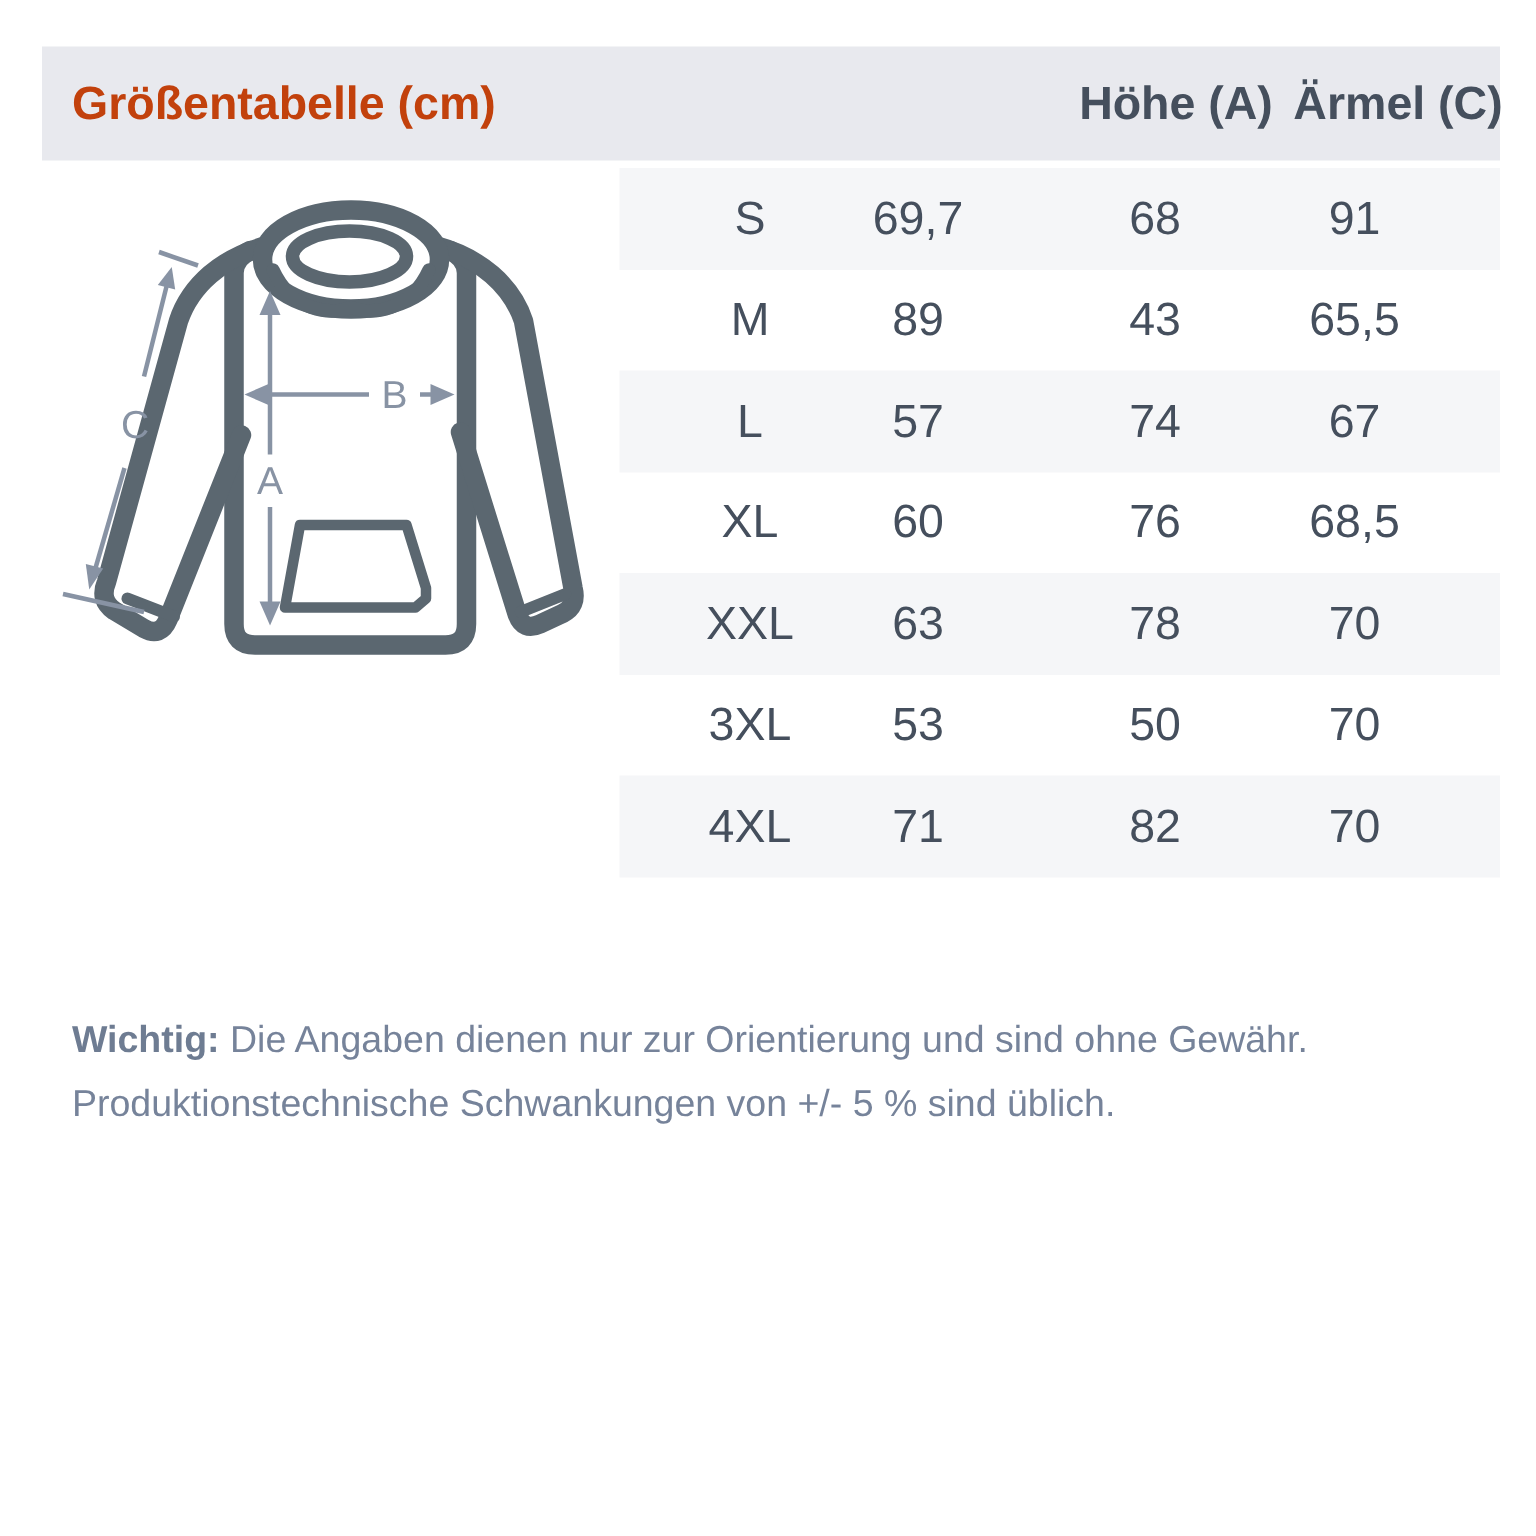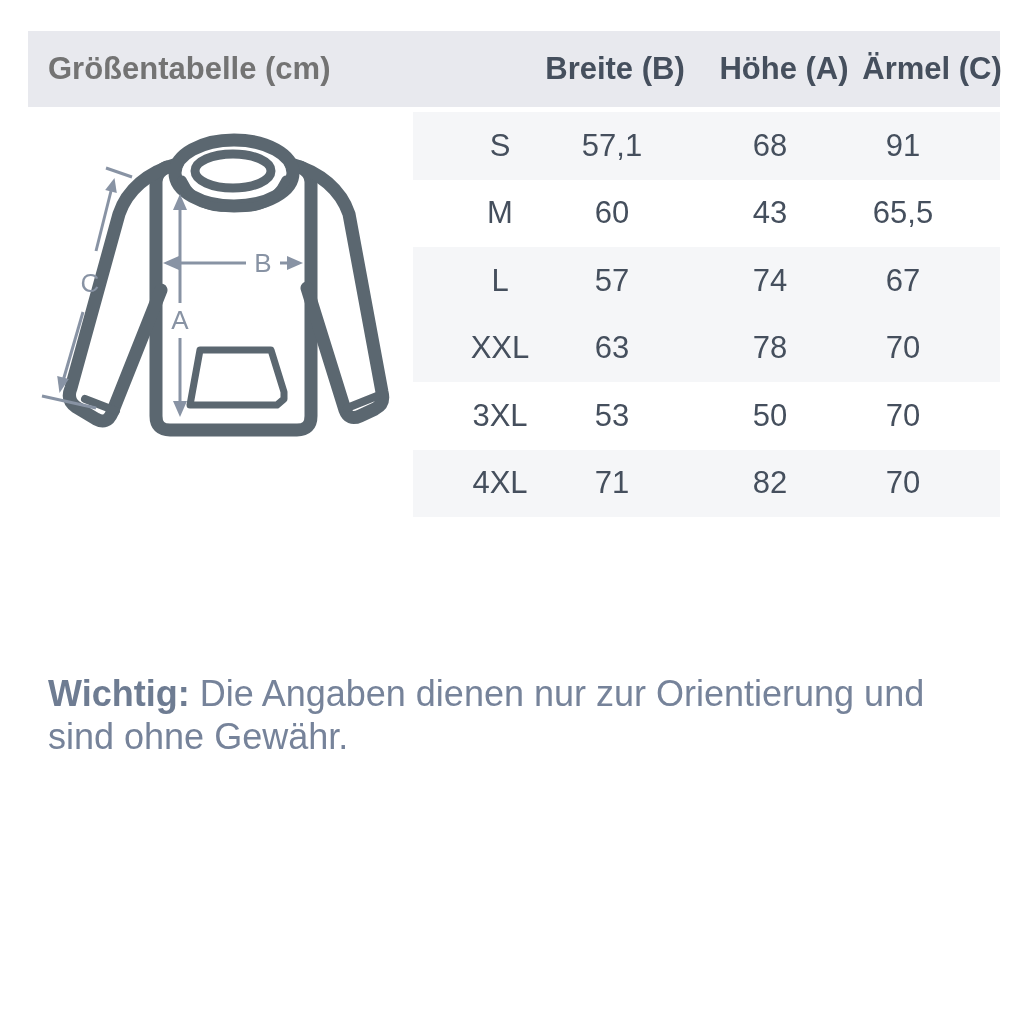--- a/index.html
+++ b/index.html
@@ -7,21 +7,21 @@
     position:relative;width:1024px;height:1024px;background:#ffffff;overflow:hidden;
     font-family:"Liberation Sans","DejaVu Sans",sans-serif;
   }
   
   .header{
     position:absolute;left:28px;top:31px;width:972px;height:76px;
     background:#e8e9ee;
   }
   .title{
     position:absolute;left:20px;top:50%;transform:translateY(-50%);
-    font-size:31px;font-weight:bold;color:#737373;white-space:nowrap;
+    font-size:31px;font-weight:bold;color:#c2410c;white-space:nowrap;
   }
   .hcol{
     position:absolute;top:50%;transform:translate(-50%,-50%);
     font-size:31px;font-weight:bold;color:#454f5d;white-space:nowrap;
   }
   .hcol-b{left:587px}
   .hcol-a{left:756px}
   .hcol-c{left:904px}
 
   
@@ -43,32 +43,31 @@
   .hoodie .dim{fill:none;stroke:#8893a4;stroke-width:3;}
   .hoodie .dimfill{fill:#8893a4;stroke:none;}
   .hoodie text{
     font-family:"Liberation Sans","DejaVu Sans",sans-serif;
     font-size:26px;fill:#8893a4;text-anchor:middle;
   }
 
   
   .footer{
     position:absolute;left:48px;top:672px;width:950px;
-    font-size:36px;line-height:43px;color:#76839a;
+    font-size:25px;line-height:43px;color:#76839a;
   }
   .footer .bold{font-weight:bold;color:#6e7c92;}
 </style>
 </head>
 <body>
 
 <div class="sheet">
 
   <div class="header">
     <div class="title">Größentabelle (cm)</div>
-    <div class="hcol hcol-b">Breite (B)</div>
     <div class="hcol hcol-a">Höhe (A)</div>
     <div class="hcol hcol-c">Ärmel (C)</div>
   </div>
 
   <svg class="hoodie" viewBox="0 0 390 340">
 
     <g>
 
       <path class="garment" stroke-width="13" d="M 137,47 Q 126,52 126,62 L 126,296 Q 126,310 140,310 L 267,310 Q 281,310 281,296 L 281,62 Q 281,52 270,47"></path>
 
@@ -109,35 +108,41 @@
       <path class="dim" d="M 53,192 L 33,261"></path>
       <polygon class="dimfill" points="84.5,58 86.8,73 75.2,70"></polygon>
       <polygon class="dimfill" points="29.5,273 38.8,259 27.2,256"></polygon>
       <text x="60" y="172">C</text>
     </g>
   </svg>
 
   <div class="table" id="rows">
       <div class="trow alt">
         <span class="cell c0">S</span>
-        <span class="cell c1">57,1</span>
+        <span class="cell c1">69,7</span>
         <span class="cell c2">68</span>
         <span class="cell c3">91</span>
       </div>
       <div class="trow">
         <span class="cell c0">M</span>
-        <span class="cell c1">60</span>
+        <span class="cell c1">89</span>
         <span class="cell c2">43</span>
         <span class="cell c3">65,5</span>
       </div>
       <div class="trow alt">
         <span class="cell c0">L</span>
         <span class="cell c1">57</span>
         <span class="cell c2">74</span>
         <span class="cell c3">67</span>
+      </div>
+      <div class="trow">
+        <span class="cell c0">XL</span>
+        <span class="cell c1">60</span>
+        <span class="cell c2">76</span>
+        <span class="cell c3">68,5</span>
       </div>
       <div class="trow alt">
         <span class="cell c0">XXL</span>
         <span class="cell c1">63</span>
         <span class="cell c2">78</span>
         <span class="cell c3">70</span>
       </div>
       <div class="trow">
         <span class="cell c0">3XL</span>
         <span class="cell c1">53</span>
@@ -148,15 +153,16 @@
         <span class="cell c0">4XL</span>
         <span class="cell c1">71</span>
         <span class="cell c2">82</span>
         <span class="cell c3">70</span>
       </div>
     </div>
 
   <div class="footer">
     <span class="bold">Wichtig:</span>
     <span>Die Angaben dienen nur zur Orientierung und sind ohne Gewähr.</span><br>
+    <span>Produktionstechnische Schwankungen von +/- 5 % sind üblich.</span>
   </div>
 
 </div>
 
 </body></html>

